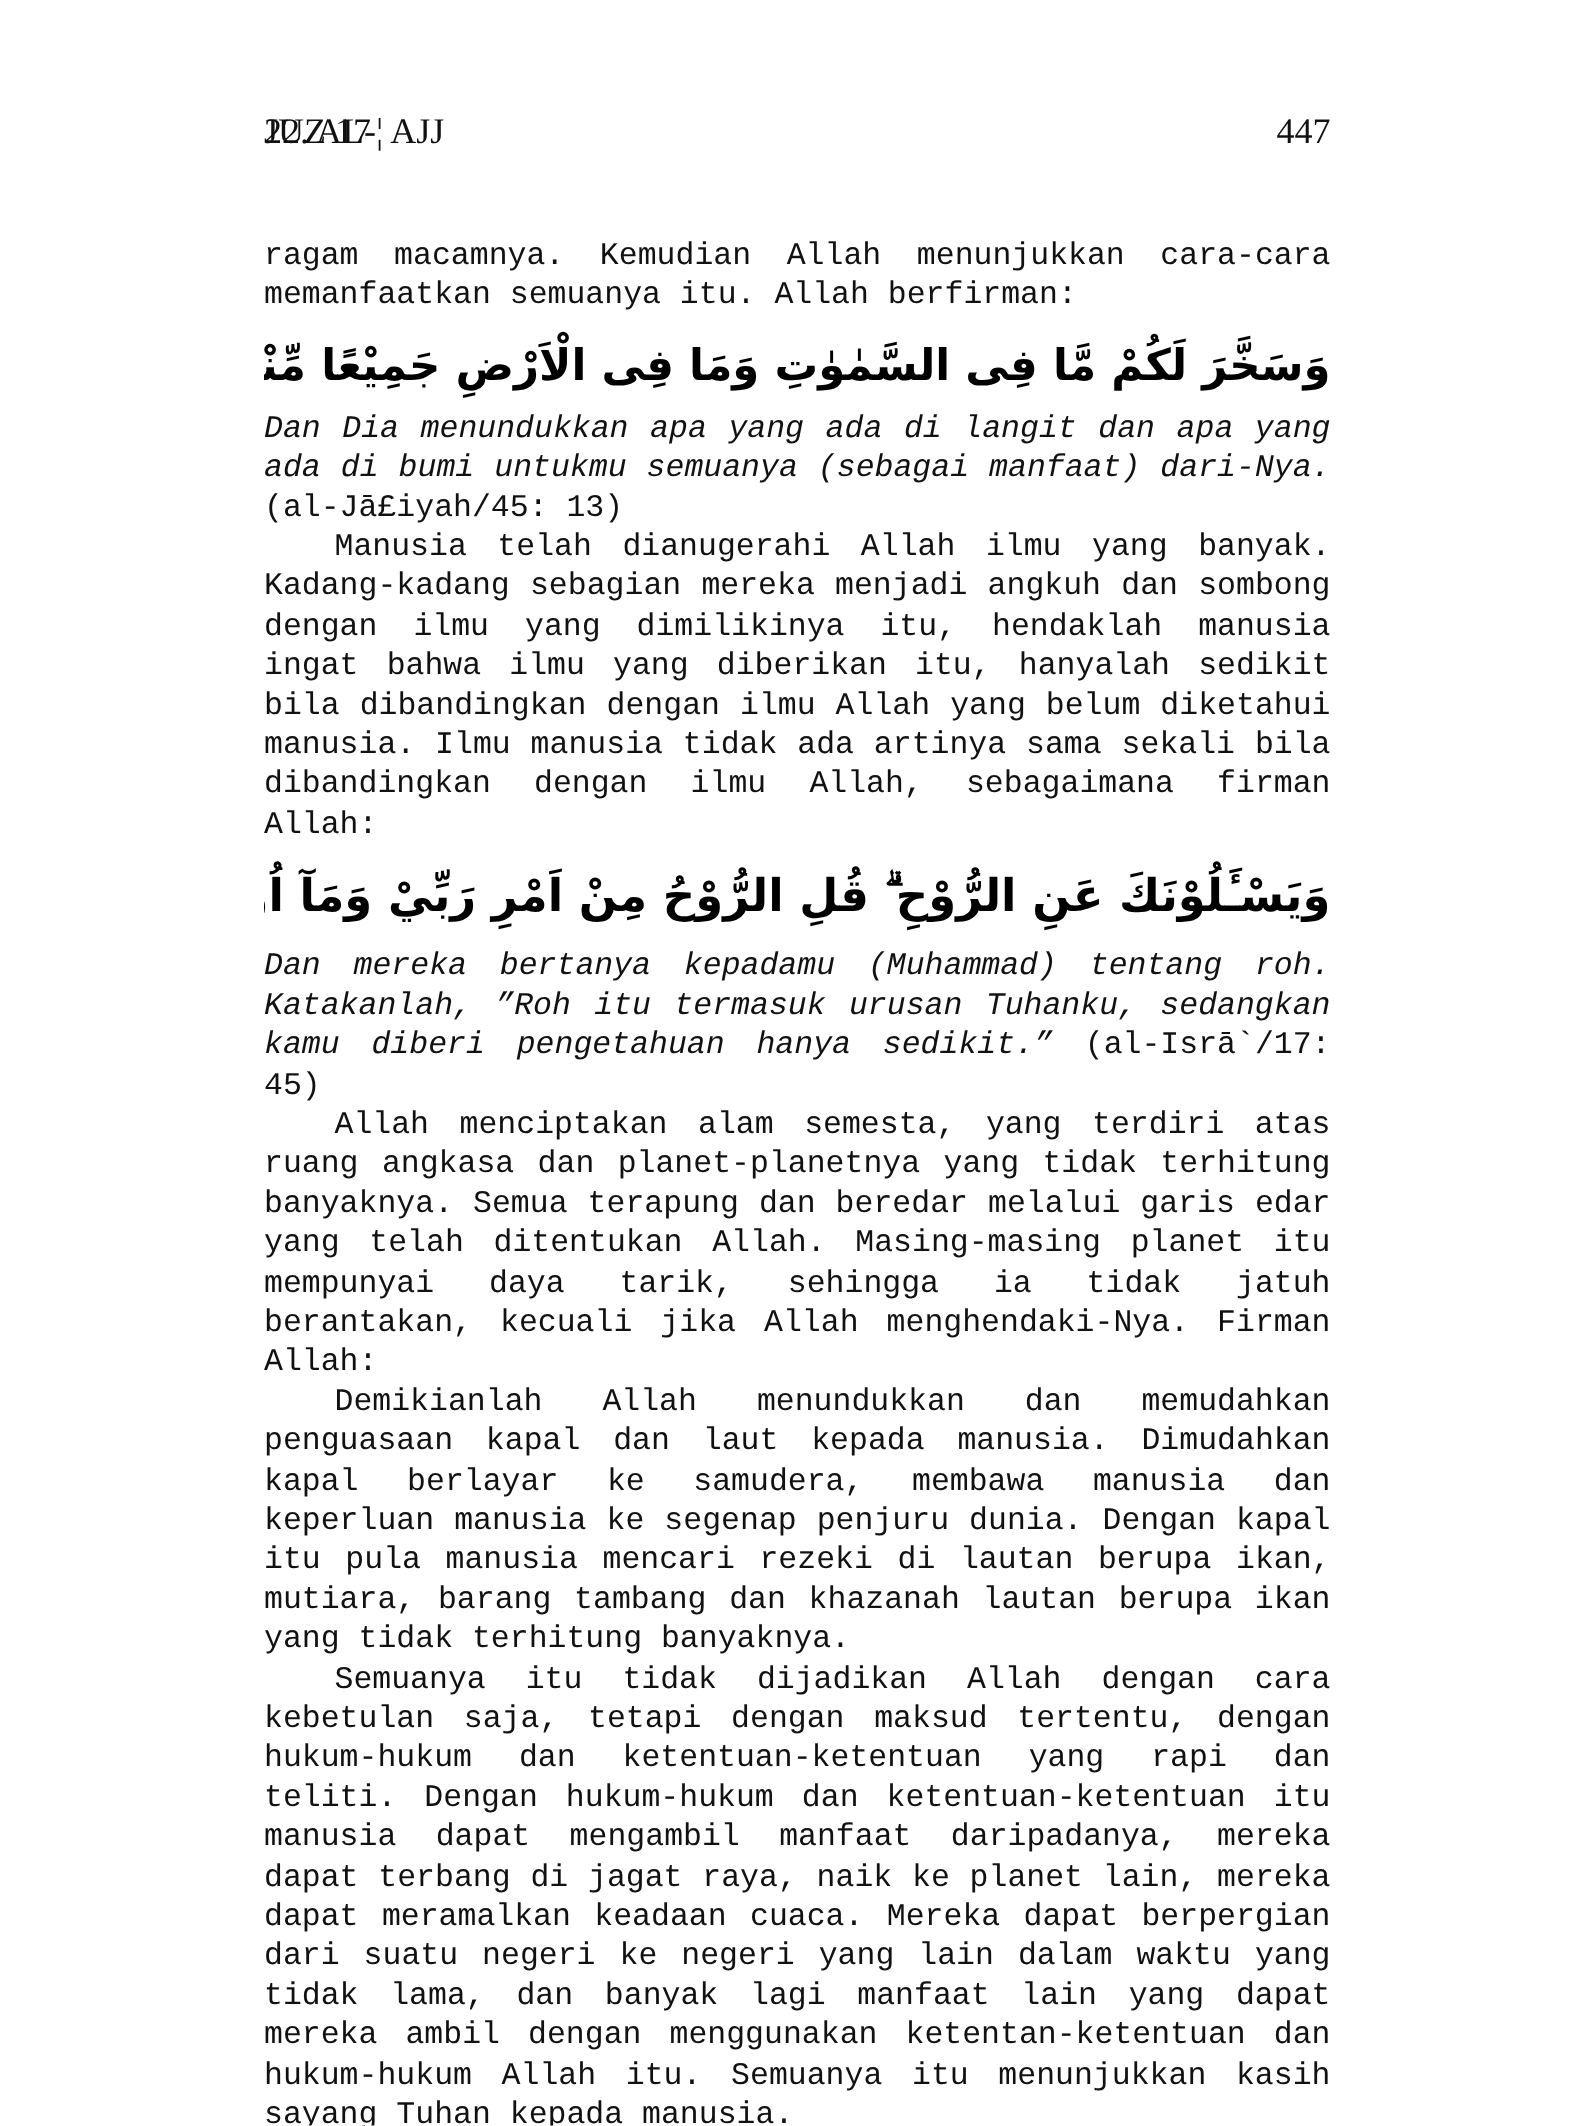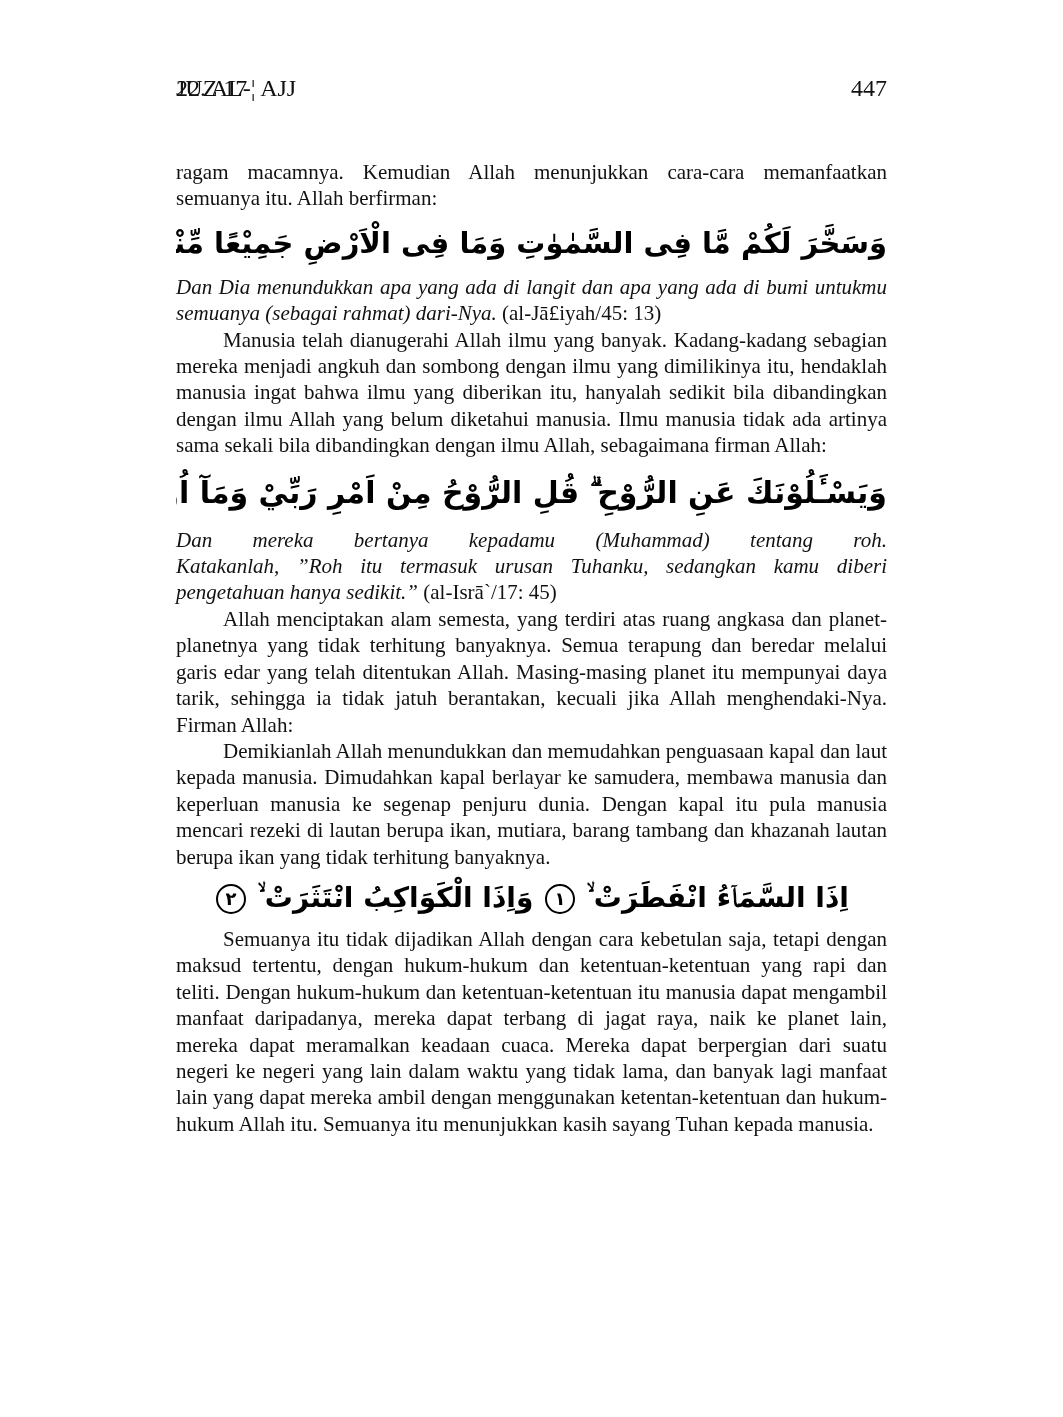--- a/index.html
+++ b/index.html
@@ -12,21 +12,21 @@
     position: absolute; top: 74px; left: 176px; width: 711px; height: 28px;
     font-size: 24px; line-height: 28px;
   }
   .header .left { position: absolute; left: 0; top: 0; }
   .header .center { position: absolute; left: 0; right: 0; top: 0; }
   .header .right { position: absolute; right: 0; top: 0; }
   .body-text {
     position: absolute; left: 176px; width: 711px;
     font-size: 21px; line-height: 26.4px; text-align: justify;
   }
-  .body-text p { margin: 0; }
+  .body-text p { margin: 0; font-family: Liberation Mono, monospace; }
   .indent { text-indent: 47px; }
   .arabic {
     direction: rtl; text-align: center; font-family: "DejaVu Sans", sans-serif;
     font-weight: bold; color: #000;
     white-space: nowrap; overflow: hidden;
   }
   .ar1 { font-size: 29px; line-height: 62px; height: 62px; }
   .ar2 { font-size: 30px; line-height: 68px; height: 68px; }
   .ar3 { font-size: 28px; line-height: 56px; height: 56px; }
   .tr { font-style: italic; }
@@ -45,34 +45,28 @@
   <span class="left">JUZ 17</span>
   <span class="center">22. AL-¦ AJJ</span>
   <span class="right">447</span>
 </div>
 
 <div class="body-text" style="top:159px;">
   <p>ragam macamnya. Kemudian Allah menunjukkan cara-cara memanfaatkan semuanya itu. Allah berfirman:</p>
 
   <div class="arabic ar1">وَسَخَّرَ لَكُمْ مَّا فِى السَّمٰوٰتِ وَمَا فِى الْاَرْضِ جَمِيْعًا مِّنْهُ ۗ</div>
 
-  <p><span class="tr">Dan Dia menundukkan apa yang ada di langit dan apa yang ada di bumi untukmu semuanya (sebagai rahmat) dari-Nya.</span><span class="ref"> (al-Jā£iyah/45: 13)</span></p>
+  <p><span class="tr">Dan Dia menundukkan apa yang ada di langit dan apa yang ada di bumi untukmu semuanya (sebagai manfaat) dari-Nya.</span><span class="ref"> (al-Jā£iyah/45: 13)</span></p>
 
   <p class="indent">Manusia telah dianugerahi Allah ilmu yang banyak. Kadang-kadang sebagian mereka menjadi angkuh dan sombong dengan ilmu yang dimilikinya itu, hendaklah manusia ingat bahwa ilmu yang diberikan itu, hanyalah sedikit bila dibandingkan dengan ilmu Allah yang belum diketahui manusia. Ilmu manusia  tidak ada artinya sama sekali bila dibandingkan dengan ilmu Allah, sebagaimana firman Allah:</p>
 
   <div class="arabic ar2">وَيَسْـَٔلُوْنَكَ عَنِ الرُّوْحِ ۗ قُلِ الرُّوْحُ مِنْ اَمْرِ رَبِّيْ وَمَآ اُوْتِيْتُمْ مِّنَ الْعِلْمِ اِلَّا قَلِيْلًا</div>
 
   <p><span class="tr spread" style="display:block;">Dan mereka bertanya kepadamu (Muhammad) tentang roh.</span><span class="tr">Katakanlah, ”Roh itu termasuk urusan Tuhanku, sedangkan kamu diberi pengetahuan hanya sedikit.”</span><span class="ref"> (al-Isrā`/17: 45)</span></p>
 
   <p class="indent">Allah menciptakan alam semesta, yang terdiri atas ruang angkasa dan planet-planetnya yang tidak terhitung banyaknya. Semua terapung dan beredar melalui garis edar yang telah ditentukan Allah. Masing-masing planet itu mempunyai daya tarik, sehingga ia tidak jatuh berantakan, kecuali jika Allah menghendaki-Nya. Firman Allah:</p>
 
   <p class="indent">Demikianlah Allah menundukkan dan memudahkan penguasaan kapal dan laut kepada manusia. Dimudahkan kapal berlayar ke samudera, membawa manusia dan keperluan manusia ke segenap penjuru dunia. Dengan kapal itu pula manusia mencari rezeki di lautan berupa ikan, mutiara, barang tambang dan khazanah lautan berupa ikan yang tidak terhitung banyaknya.</p>
 
-  <div class="arabic ar3">
-    <span>اِذَا السَّمَاۤءُ انْفَطَرَتْ ۙ</span>
-    <span class="ayah-mark">١</span>
-    <span>وَاِذَا الْكَوَاكِبُ انْتَثَرَتْ ۙ</span>
-    <span class="ayah-mark">٢</span>
-  </div>
 
 
   <p class="indent">Semuanya itu tidak dijadikan Allah dengan cara kebetulan saja, tetapi dengan maksud tertentu, dengan hukum-hukum dan ketentuan-ketentuan yang rapi dan teliti. Dengan hukum-hukum dan ketentuan-ketentuan itu manusia dapat mengambil manfaat daripadanya, mereka dapat terbang di jagat raya, naik ke planet lain, mereka dapat meramalkan keadaan cuaca. Mereka dapat berpergian dari suatu negeri ke negeri yang lain dalam waktu yang tidak lama, dan banyak lagi manfaat lain yang dapat mereka ambil dengan menggunakan ketentan-ketentuan dan hukum-hukum Allah itu. Semuanya itu menunjukkan kasih sayang Tuhan kepada manusia.</p>
 </div>
 
 </body></html>

